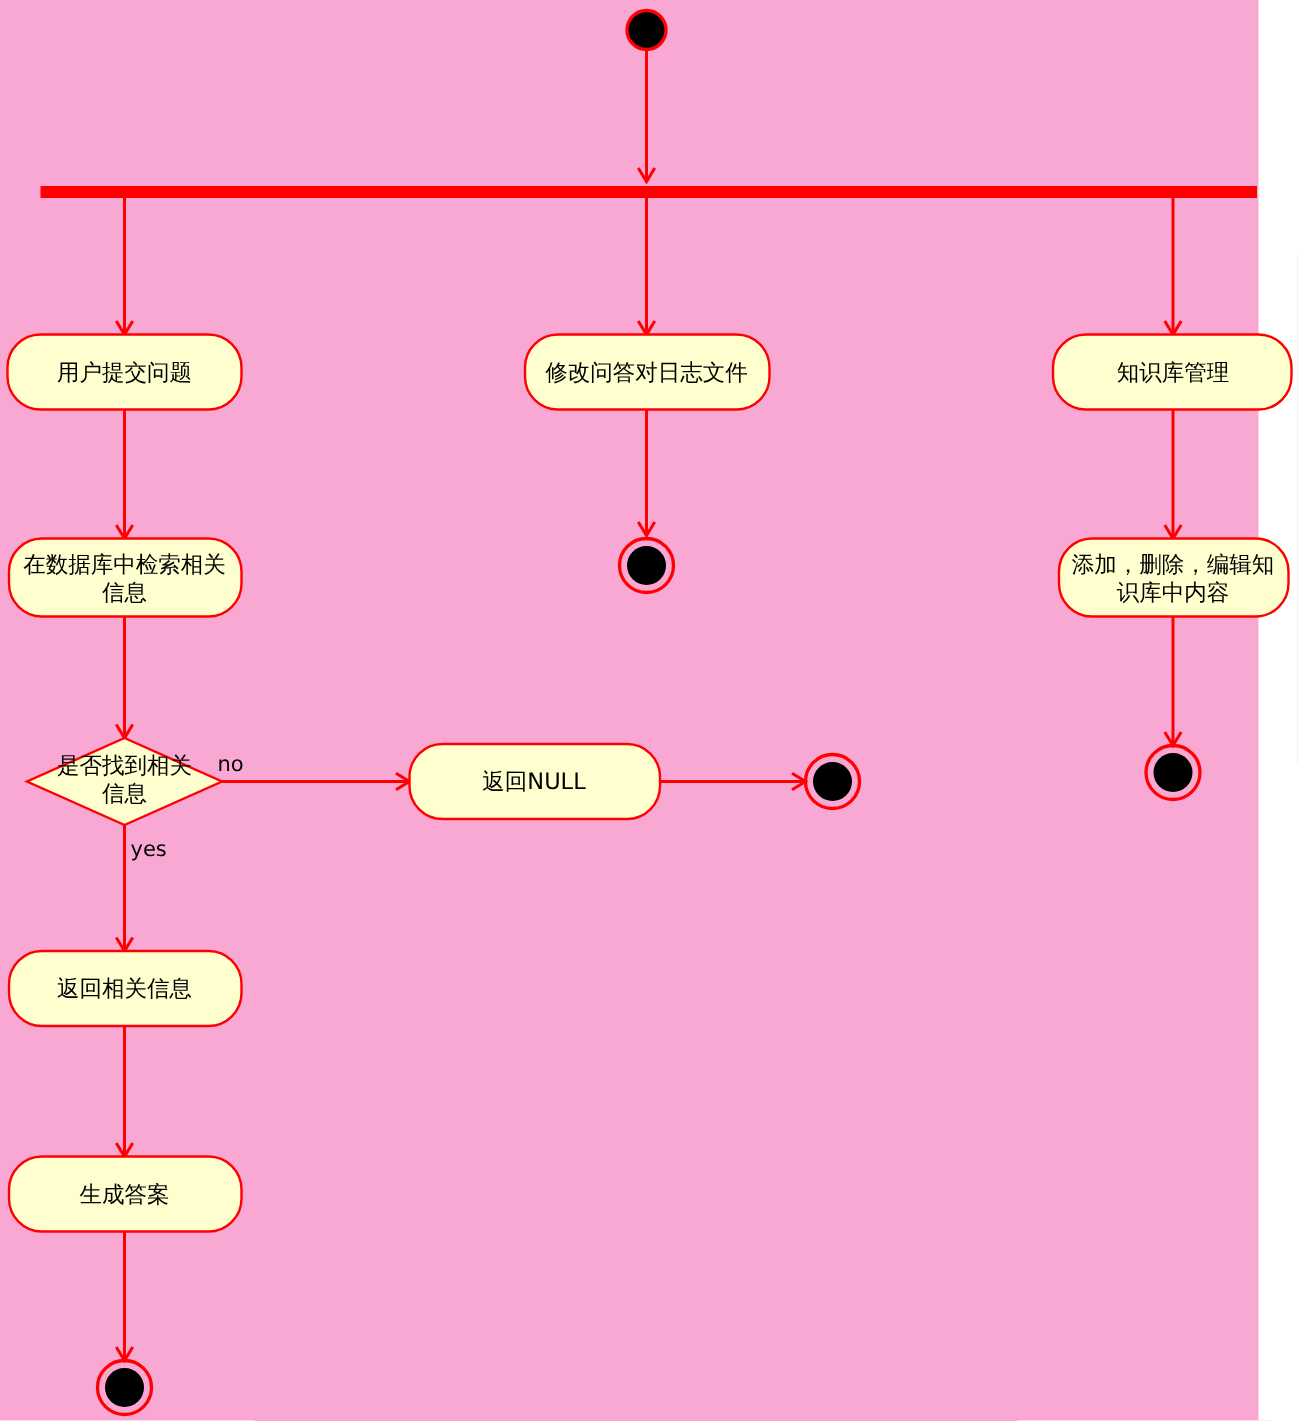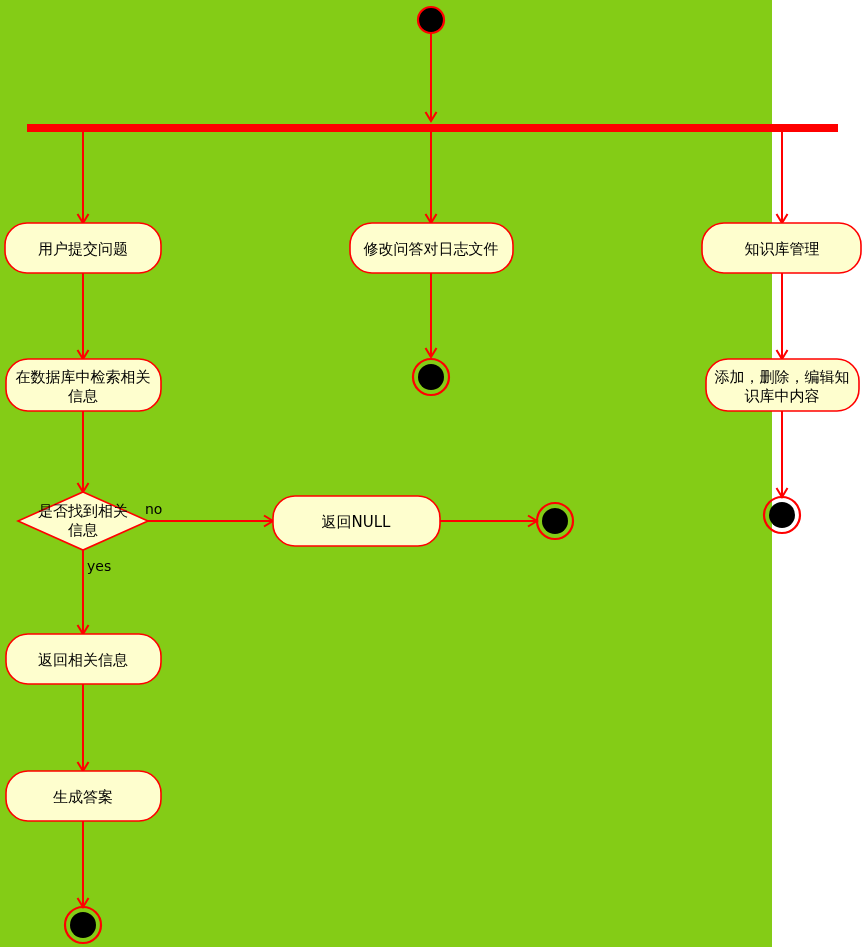--- a/index.html
+++ b/index.html
@@ -9,23 +9,23 @@
     background: #FFFFFF;
   }
   body {
     width: 865px;
     height: 947px;
     font-family: "DejaVu Sans", "Liberation Sans", sans-serif;
     overflow: hidden;
   }
   #diagram-root {
     position: relative;
-    width: 772px;
+    width: 839px;
     height: 947px;
-    background: #84cc16;
+    background: #f9a8d4;
   }
   svg#activity-diagram {
     display: block;
     width: 865px;
     height: 947px;
   }
   .node-box {
     fill: #FEFECE;
     stroke: #FF0000;
     stroke-width: 1.6;

